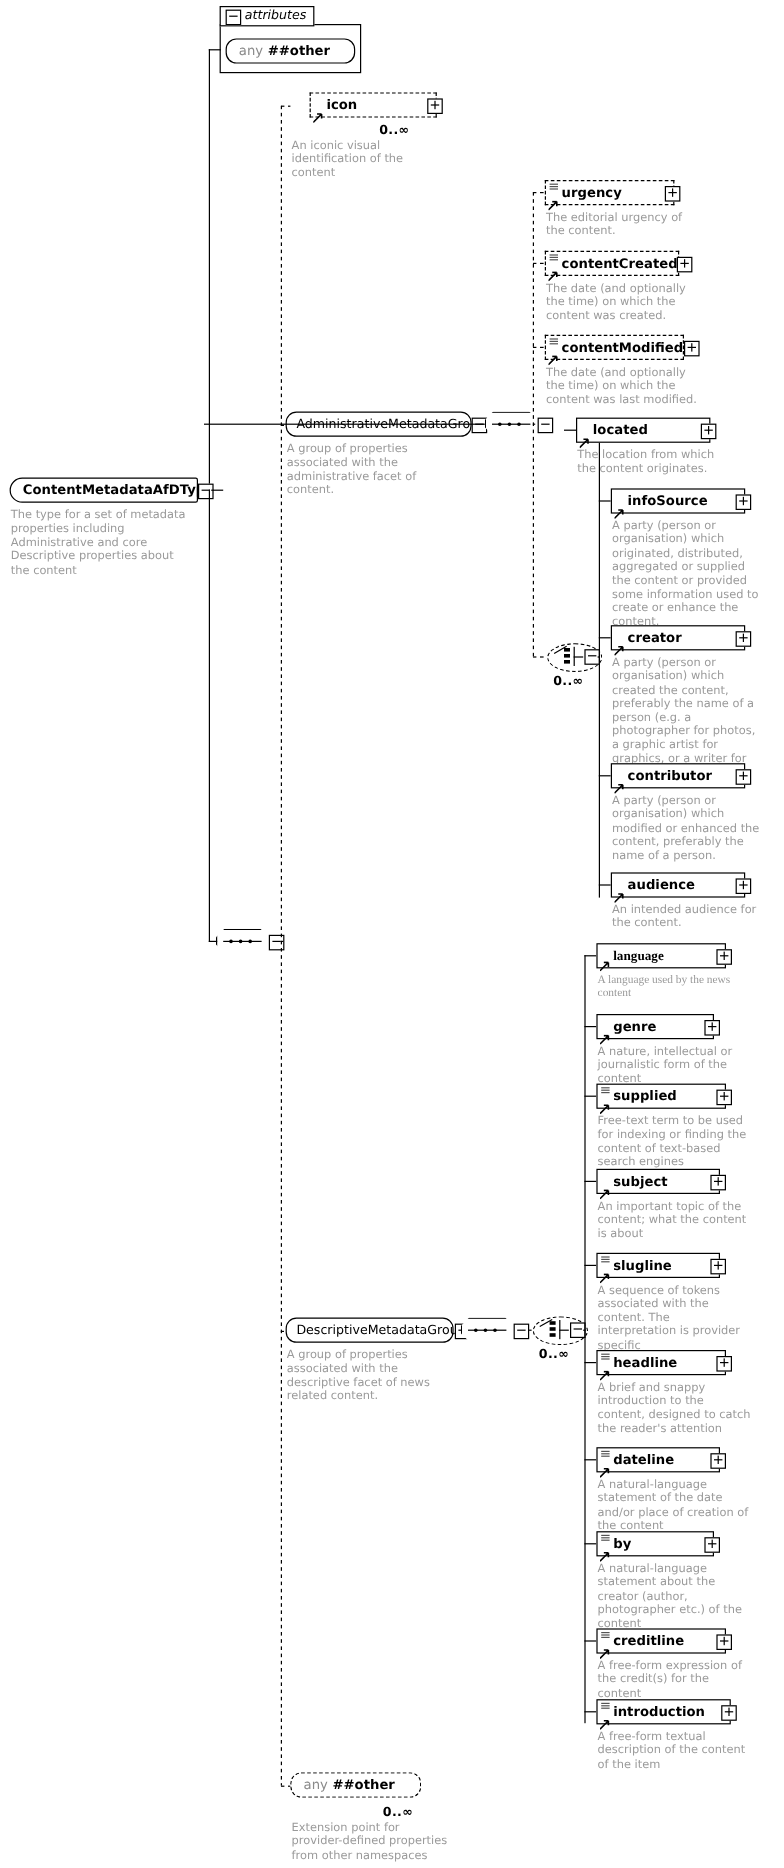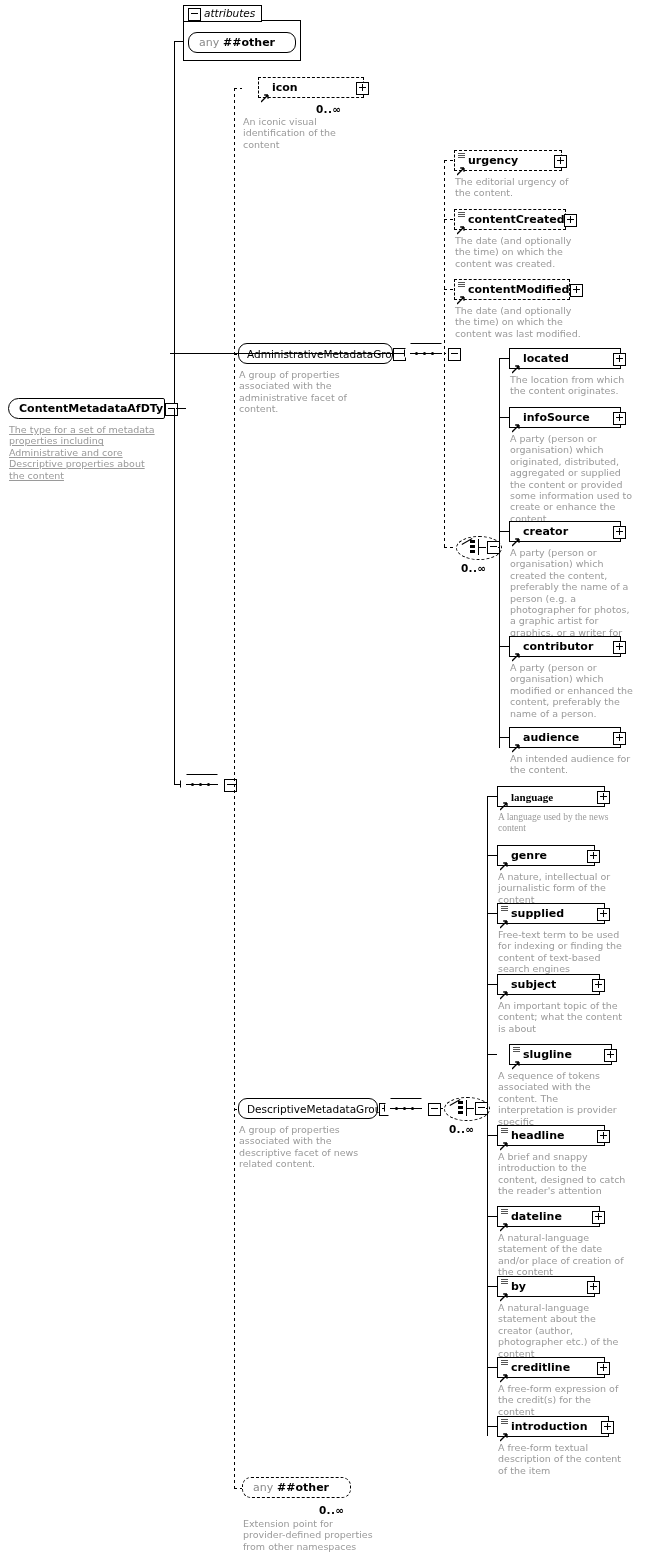--- a/index.html
+++ b/index.html
@@ -108,21 +108,21 @@
   </div>
 
   <div class="ln-solid-v" style="left:174px;top:41px;height:365px;"></div>
   <div class="ln-solid-h" style="left:174px;top:41px;width:10px;"></div>
 
   <div class="cap" style="left:8px;top:398px;width:157px;border-radius:11px 2px 2px 11px;">
     <div class="shadow" style="width:153px;border-radius:0;"></div>
     <div class="caplabel">ContentMetadataAfDType</div>
   </div>
   <div class="exp" style="left:165px;top:403px;"></div>
-  <div class="ndesc" style="left:9px;top:424px;width:150px;text-decoration:underline;">The type for a  set of metadata properties including Administrative and core Descriptive properties about the content</div>
+  <div class="ndesc" style="left:9px;top:424px;width:150px;">The type for a  set of metadata properties including Administrative and core Descriptive properties about the content</div>
   <div class="ln-solid-h" style="left:176px;top:408px;width:10px;"></div>
 
   <div class="seqc" style="left:180px;top:774px;">
     <div class="seqoct"></div>
     <div class="seqshadow"></div>
     <div class="seqline"></div>
     <div class="seqdots">
       <i style="left:0"></i>
         <i style="left:8px"></i>
         <i style="left:16px"></i>
@@ -250,21 +250,21 @@
       </div>
     <div class="chobar"></div>
     <div class="chostub" style="top:11px;"></div>
   </div>
   <div class="exp" style="left:487px;top:541px;"></div>
   <div class="card" style="left:461px;top:562px;">0..∞</div>
 
   <div class="ln-solid-v" style="left:499px;top:358px;height:390px;"></div>
   <div class="ln-solid-h" style="left:498px;top:547px;width:2px;"></div>
 
-  <div class="node" style="left:499px;top:347px;">
+  <div class="node" style="left:470px;top:347px;">
     <div class="ln-solid-h" style="left:0;top:11px;width:10px;"></div>
     <div class="nbox" style="left:10px;top:1px;width:112px;">
       <div class="shadow" style="width:108px;"></div>
       <div class="mk-arrow">
         <svg width="9" height="9" viewBox="0 0 9 9">
             <path d="M0 8 L7 1 M7 1 L3.2 1 M7 1 L7 4.8" stroke="#000" stroke-width="1.3" fill="none"></path>
           </svg>
       </div>
       <div class="nlabel">located</div>
       <div class="exp plus" style="right:-6px;top:4px;"></div>
@@ -434,21 +434,21 @@
           </svg>
       </div>
       <div class="nlabel">subject</div>
       <div class="exp plus" style="right:-6px;top:4px;"></div>
     </div>
     <div class="ndesc" style="left:11px;top:27px;">An important topic of the content; what the content is about</div>
   </div>
 
   <div class="node" style="left:487px;top:1043px;">
     <div class="ln-solid-h" style="left:0;top:11px;width:10px;"></div>
-    <div class="nbox" style="left:22px;top:1px;width:103px;padding-left:32px;">
+    <div class="nbox" style="left:10px;top:1px;width:103px;padding-left:32px;">
       <div class="shadow" style="width:99px;"></div>
       <div class="mk-seq">
           <i></i>
           <i></i>
           <i></i>
         </div>
       <div class="mk-arrow">
         <svg width="9" height="9" viewBox="0 0 9 9">
             <path d="M0 8 L7 1 M7 1 L3.2 1 M7 1 L7 4.8" stroke="#000" stroke-width="1.3" fill="none"></path>
           </svg>

